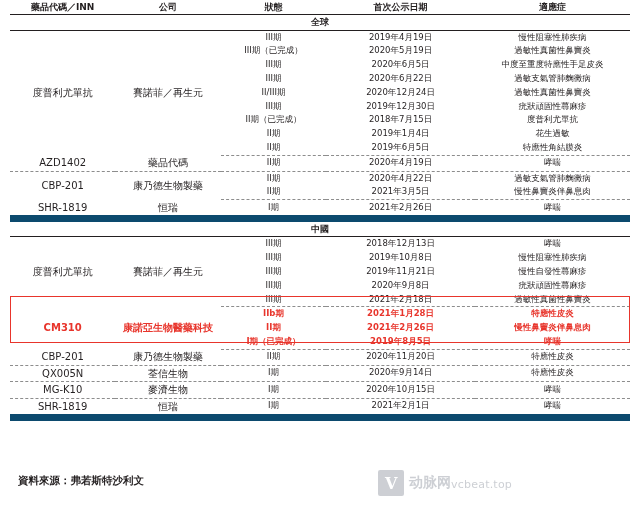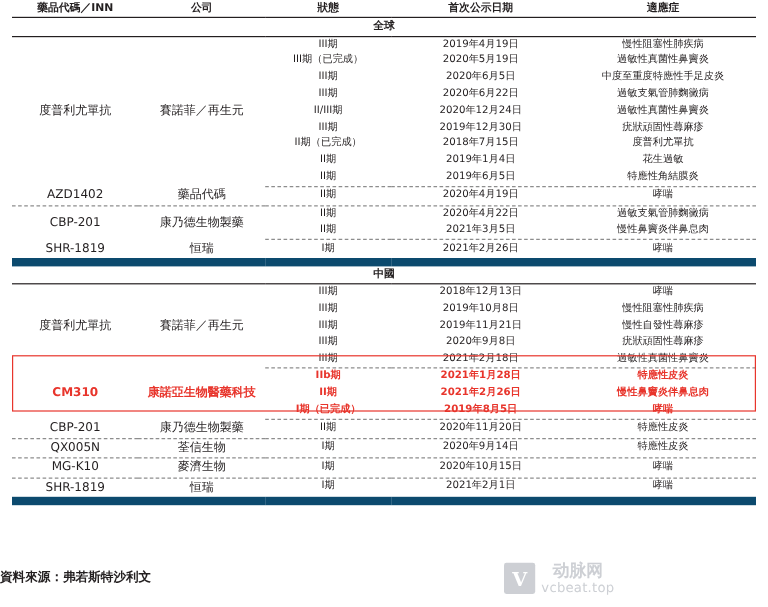--- a/index.html
+++ b/index.html
@@ -73,21 +73,21 @@
     left: 10px;
     width: 620px;
     pointer-events: none;
   }
   .hl-text {
     color: #e8352c;
     font-weight: bold;
   }
   .source {
     position: absolute;
-    left: 0;
+    left: 18px;
     bottom: 18px;
     font-size: 10.5px;
     font-weight: bold;
     color: #231f20;
   }
   .watermark {
     position: absolute;
     right: 12px;
     bottom: 10px;
     display: flex;
@@ -103,22 +103,22 @@
     font-weight: bold;
     font-size: 16px;
     display: flex;
     align-items: center;
     justify-content: center;
     border-radius: 2px;
     font-family: "DejaVu Serif", "Liberation Serif", serif;
   }
   .wm-right {
     display: flex;
-    flex-direction: column;
-    align-items: center;
+    flex-direction: row;
+    align-items: flex-end;
     line-height: 1.1;
   }
   .wm-cn {
     font-size: 14px;
     font-weight: bold;
     color: #c9ccd1;
   }
   .wm-en {
     font-size: 11px;
     color: #c9ccd1;

